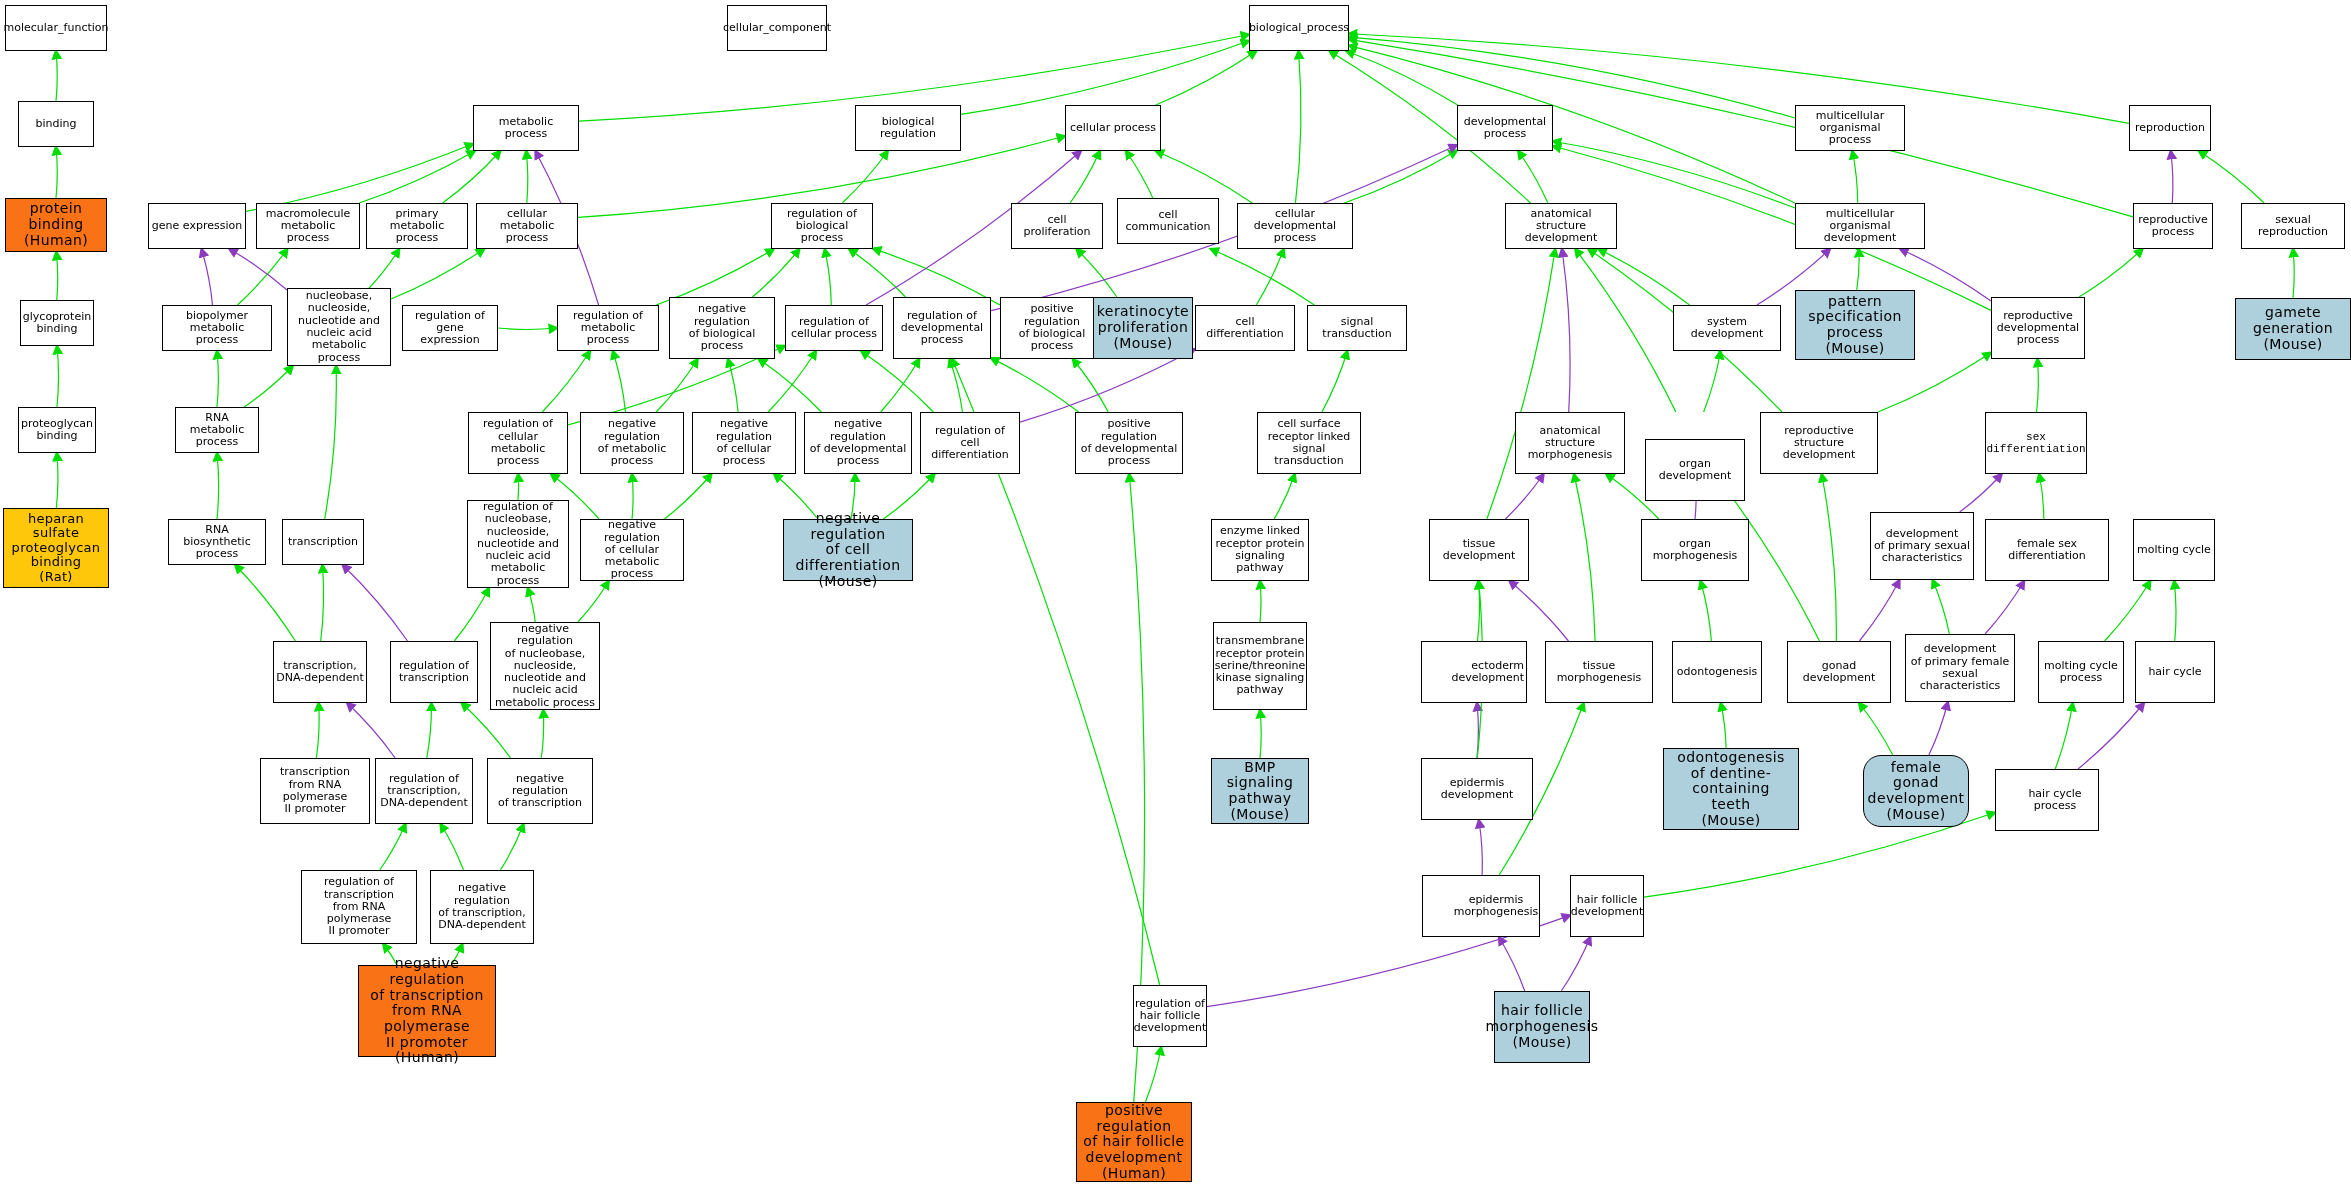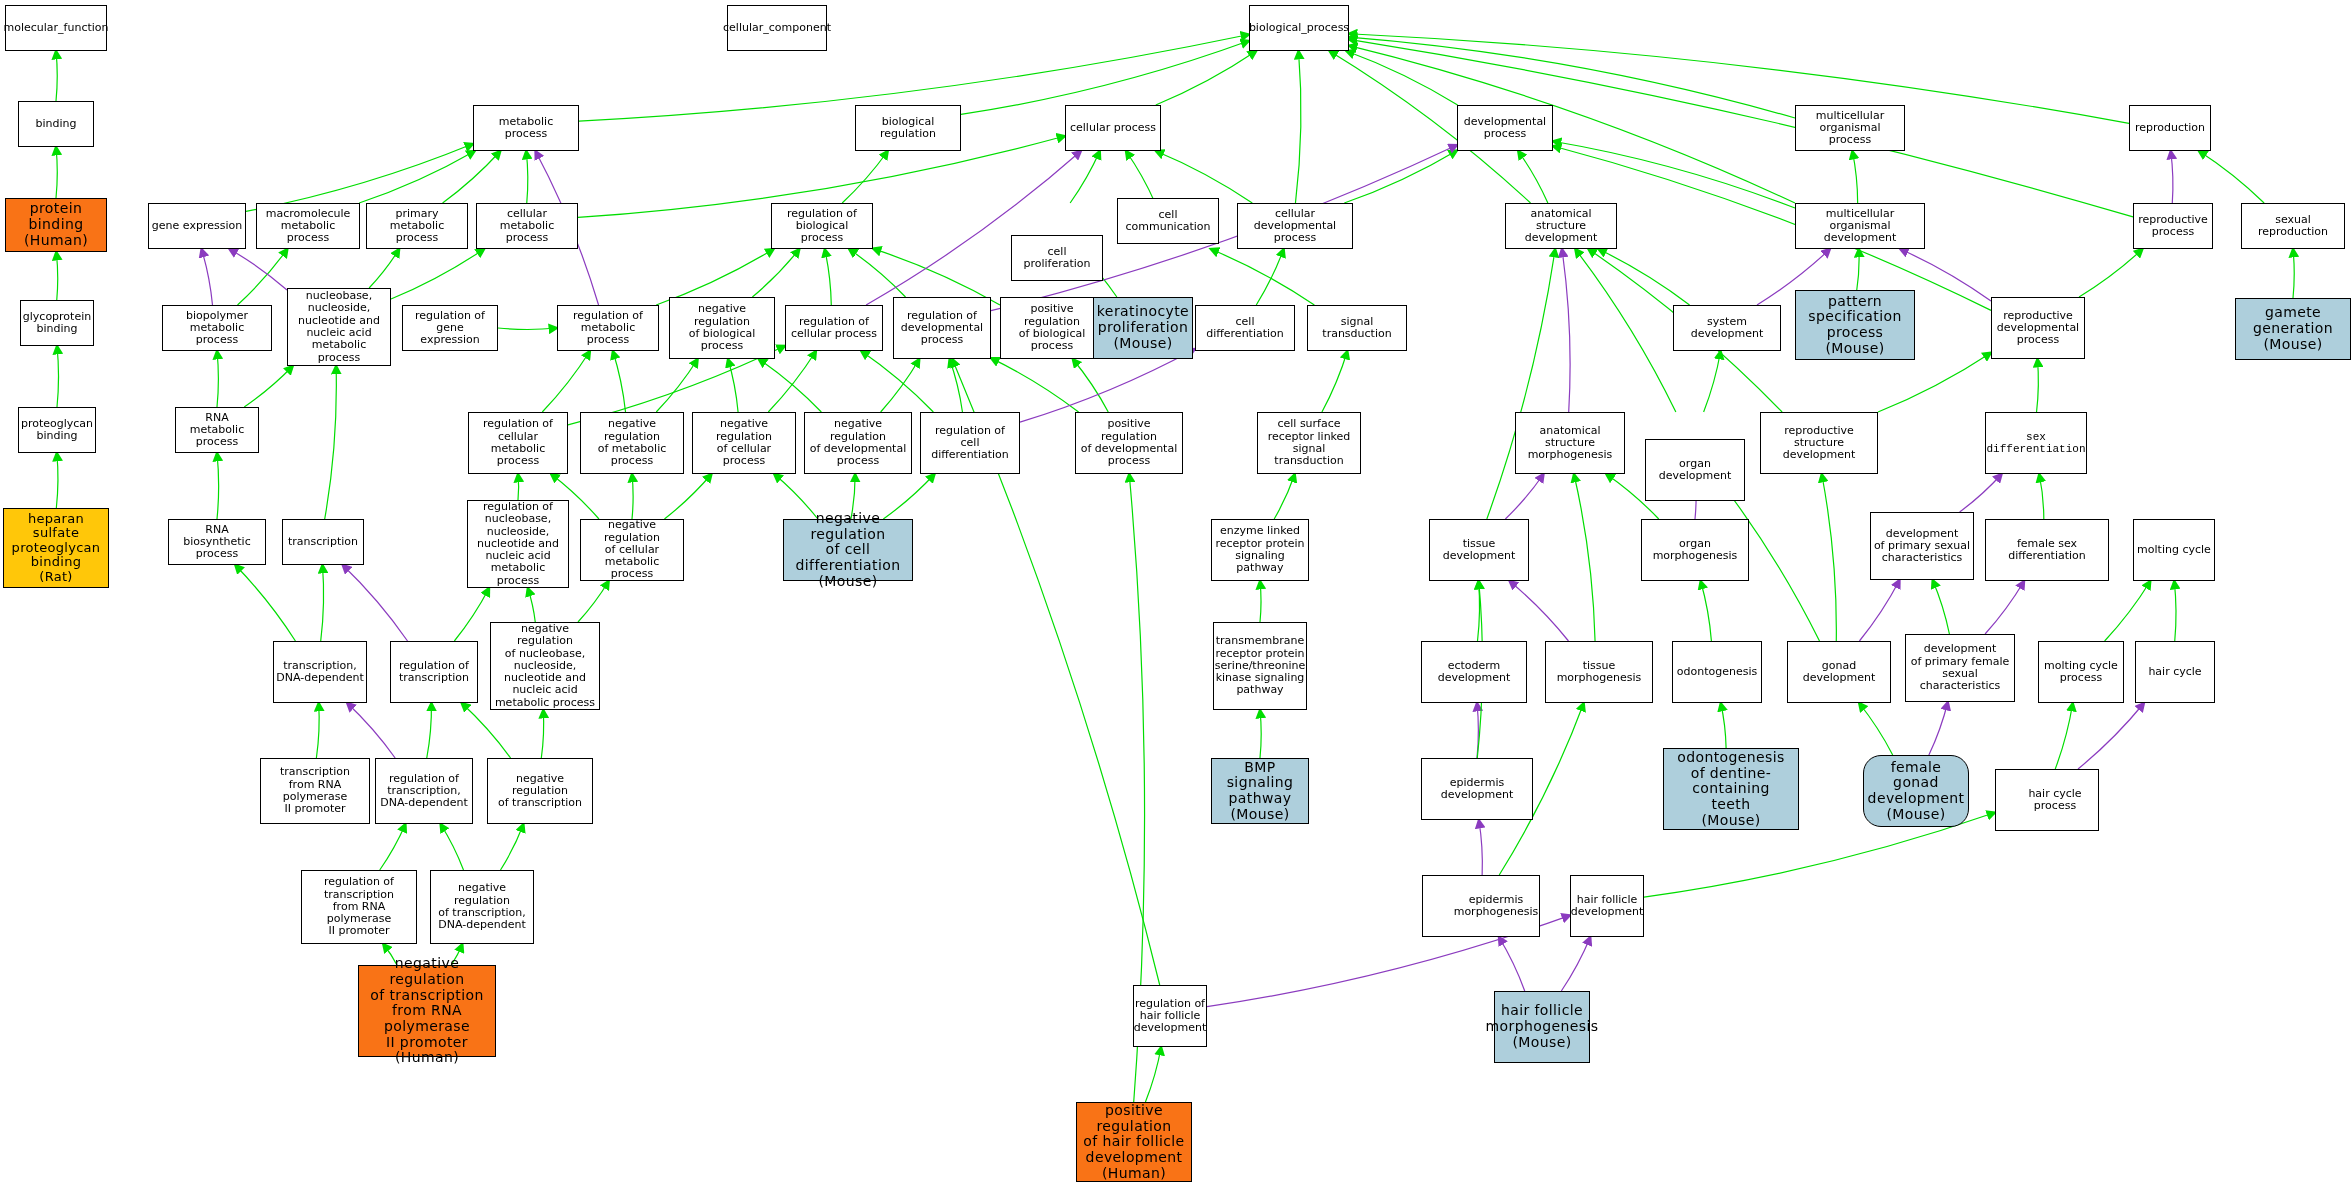--- a/index.html
+++ b/index.html
@@ -192,21 +192,21 @@
       <div class="node" style="left: 2129px; top: 105px; width: 82px; height: 46px;">reproduction</div>
       <div class="node" style="left: 148px; top: 203px; width: 98px; height: 46px;">gene expression</div>
       <div class="node" style="left: 256px; top: 203px; width: 104px; height: 46px;">macromolecule
 metabolic process</div>
       <div class="node" style="left: 366px; top: 203px; width: 102px; height: 46px;">primary metabolic
 process</div>
       <div class="node" style="left: 476px; top: 203px; width: 102px; height: 46px;">cellular metabolic
 process</div>
       <div class="node" style="left: 771px; top: 203px; width: 102px; height: 46px;">regulation of
 biological process</div>
-      <div class="node" style="left: 1011px; top: 203px; width: 92px; height: 46px; margin-top: 32px;">cell proliferation</div>
+      <div class="node" style="left: 1011px; top: 203px; width: 92px; height: 46px;">cell proliferation</div>
       <div class="node" style="left: 1117px; top: 198px; width: 102px; height: 46px;">cell communication</div>
       <div class="node" style="left: 1237px; top: 203px; width: 116px; height: 46px;">cellular developmental
 process</div>
       <div class="node" style="left: 1505px; top: 203px; width: 112px; height: 46px;">anatomical structure
 development</div>
       <div class="node" style="left: 1795px; top: 203px; width: 130px; height: 46px;">multicellular
 organismal development</div>
       <div class="node" style="left: 2133px; top: 203px; width: 80px; height: 46px;">reproductive
 process</div>
       <div class="node" style="left: 2241px; top: 203px; width: 104px; height: 46px;">sexual reproduction</div>
@@ -300,21 +300,21 @@
       <div class="node" style="left: 273px; top: 641px; width: 94px; height: 62px;">transcription,
 DNA-dependent</div>
       <div class="node" style="left: 390px; top: 641px; width: 88px; height: 62px;">regulation of
 transcription</div>
       <div class="node" style="left: 490px; top: 622px; width: 110px; height: 88px;">negative regulation
 of nucleobase,
 nucleoside,
 nucleotide and
 nucleic acid
 metabolic process</div>
-      <div class="node" style="left: 1421px; top: 641px; width: 106px; height: 62px;">ectoderm development</div>
+      <div class="node" style="left: 1421px; top: 641px; width: 106px; height: 62px; text-align: right;">ectoderm development</div>
       <div class="node" style="left: 1545px; top: 641px; width: 108px; height: 62px;">tissue morphogenesis</div>
       <div class="node" style="left: 1672px; top: 641px; width: 90px; height: 62px;">odontogenesis</div>
       <div class="node" style="left: 1787px; top: 641px; width: 104px; height: 62px;">gonad development</div>
       <div class="node" style="left: 1905px; top: 634px; width: 110px; height: 68px;">development
 of primary female
 sexual characteristics</div>
       <div class="node" style="left: 2038px; top: 641px; width: 86px; height: 62px;">molting cycle
 process</div>
       <div class="node" style="left: 2135px; top: 641px; width: 80px; height: 62px;">hair cycle</div>
       <div class="node" style="left: 260px; top: 758px; width: 110px; height: 66px;">transcription

